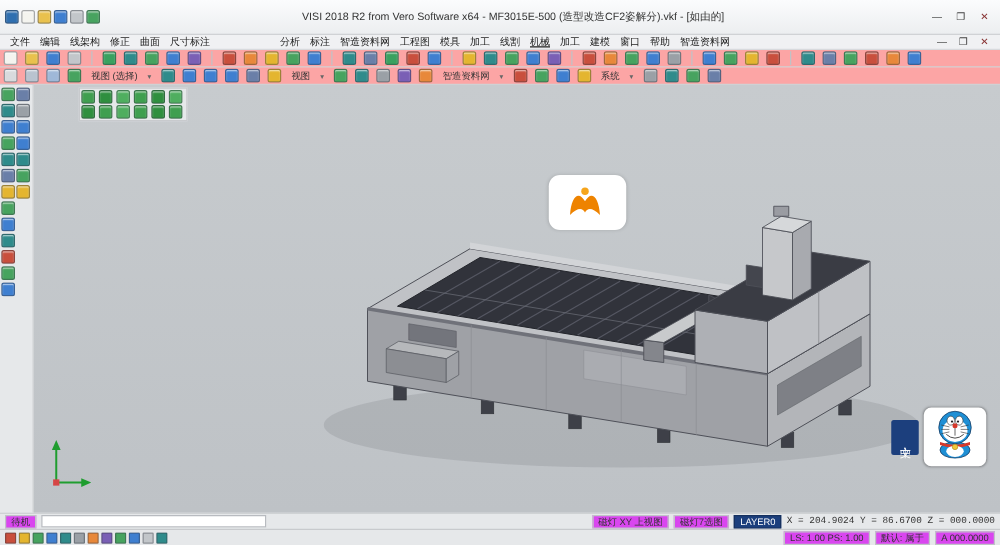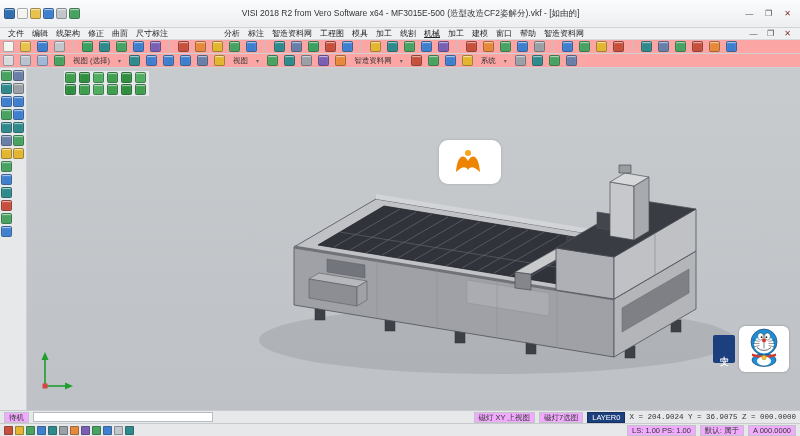--- a/index.html
+++ b/index.html
@@ -41,21 +41,21 @@
   .watermark{position:absolute;left:412px;top:72px;display:flex;align-items:center;gap:8px;background:#fff;border-radius:9px;padding:5px 14px 5px 10px;box-shadow:0 0 3px rgba(0,0,0,.15)}
   .watermark-text{font-size:27px;font-weight:bold;color:#17365f;letter-spacing:2px;white-space:nowrap}
 
   .sticker-zone{position:absolute;left:686px;top:258px;display:flex;align-items:center;gap:4px}
   .zh-box{width:22px;height:28px;background:#1c3f7d;color:#fff;font-size:9px;writing-mode:vertical-rl;text-orientation:upright;display:flex;align-items:center;justify-content:center;border-radius:2px}
   .dora-card{background:#fff;border-radius:6px;padding:1px 3px;box-shadow:0 0 2px rgba(0,0,0,.35)}
 
   .triad{position:absolute;left:6px;top:278px}
 
   .statusbar{height:13px;background:#e6e8ea;border-top:1px solid #c8cacd;display:flex;align-items:center;font-size:7.5px;color:#333;padding:0 4px;gap:4px;flex:none}
-  .seg{border:1px solid #c0c3c7;background:#f0abfc;padding:0 4px;height:11px;line-height:9px;display:flex;align-items:center;white-space:nowrap}
+  .seg{border:1px solid #c0c3c7;background:#d946ef;padding:0 4px;height:11px;line-height:9px;display:flex;align-items:center;white-space:nowrap}
   .layer-chip{background:#1c3f7d;color:#fff;border-color:#16315f}
   .coords{font-family:"Liberation Mono",monospace;font-size:7.5px;white-space:nowrap}
   .status-input{width:180px;height:10px;background:#fff;border:1px solid #b8bbc0}
   .chips{display:flex;gap:2px;align-items:center}
   .chipicon{width:9px;height:9px;border:1px solid rgba(50,55,65,.4);border-radius:1px;display:inline-block;flex:none}
 </style>
 </head>
 <body>
 
 <div class="window">
@@ -349,21 +349,21 @@
     </div>
   </div>
 
   <div class="statusbar">
     <span class="seg">待机</span>
     <span class="status-input"></span>
     <span class="spacer"></span>
     <span class="seg">磁灯 XY 上视图</span>
     <span class="seg">磁灯7选图</span>
     <span class="seg layer-chip">LAYER0</span>
-    <span class="coords">X = 204.9024  Y = 36.9075  Z = 000.0000</span>
+    <span class="coords">X = 204.9024  Y = 86.6700  Z = 000.0000</span>
   </div>
 
   <div class="statusbar">
     <div class="chips">
         <span class="chipicon" style="background: rgb(201, 79, 61);"></span>
         <span class="chipicon" style="background: rgb(228, 181, 47);"></span>
         <span class="chipicon" style="background: rgb(71, 163, 95);"></span>
         <span class="chipicon" style="background: rgb(63, 127, 208);"></span>
         <span class="chipicon" style="background: rgb(47, 139, 139);"></span>
         <span class="chipicon" style="background: rgb(154, 160, 166);"></span>

